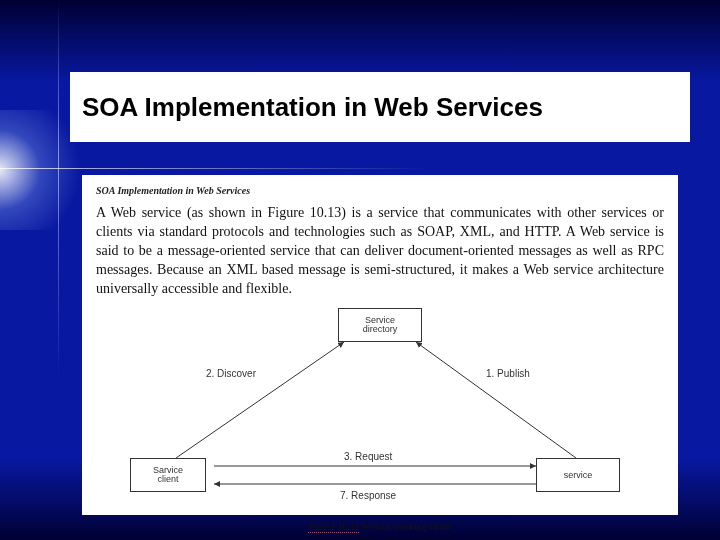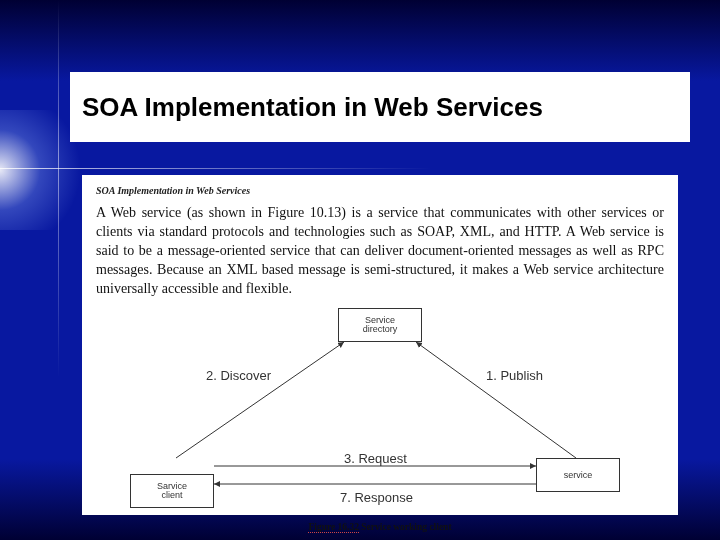--- a/index.html
+++ b/index.html
@@ -92,26 +92,26 @@
     font-size: 9px;
     color: #333;
     text-align: center;
     display: flex;
     align-items: center;
     justify-content: center;
     padding: 2px 16px;
     line-height: 1.1;
   }
   .dbox.top { top: 0; left: 242px; width: 84px; height: 34px; }
-  .dbox.left { top: 150px; left: 34px; width: 84px; height: 34px; margin-top: 16px; }
+  .dbox.left { top: 150px; left: 34px; width: 76px; height: 34px; }
   .dbox.right { top: 150px; left: 440px; width: 84px; height: 34px; }
   .dlabel {
     position: absolute;
     font-family: Arial, sans-serif;
-    font-size: 13px;
+    font-size: 10px;
     color: #333;
   }
   .caption {
     text-align: center;
     font-family: Georgia, 'Times New Roman', serif;
     font-size: 9.5px;
     font-weight: bold;
     color: #111;
     margin-top: 4px;
   }

